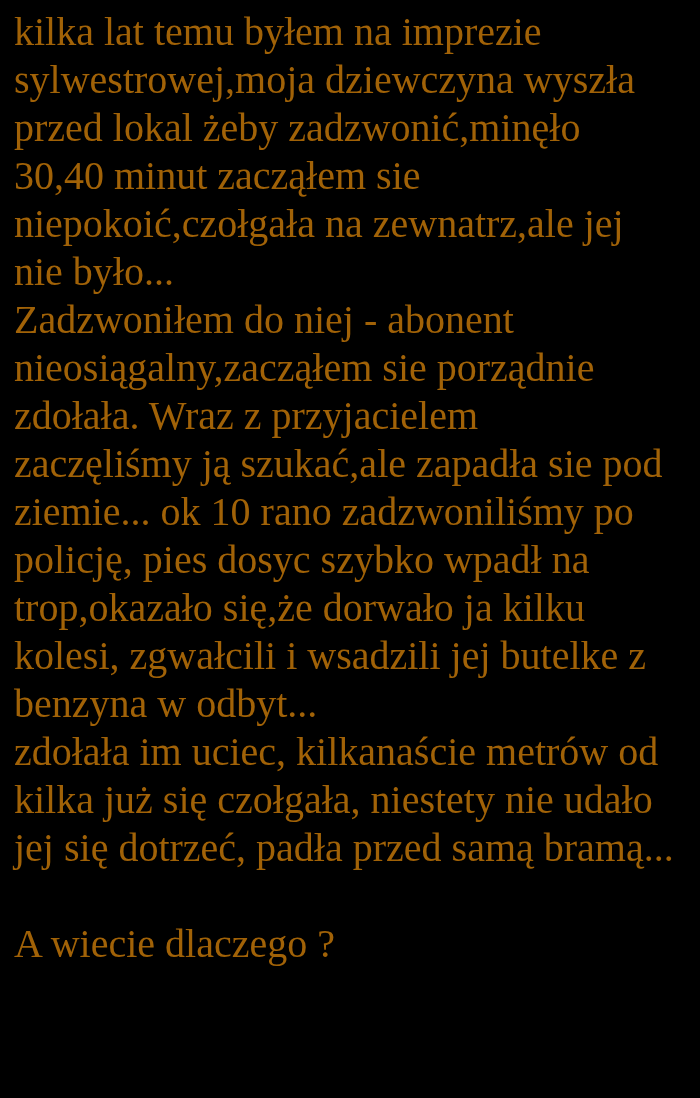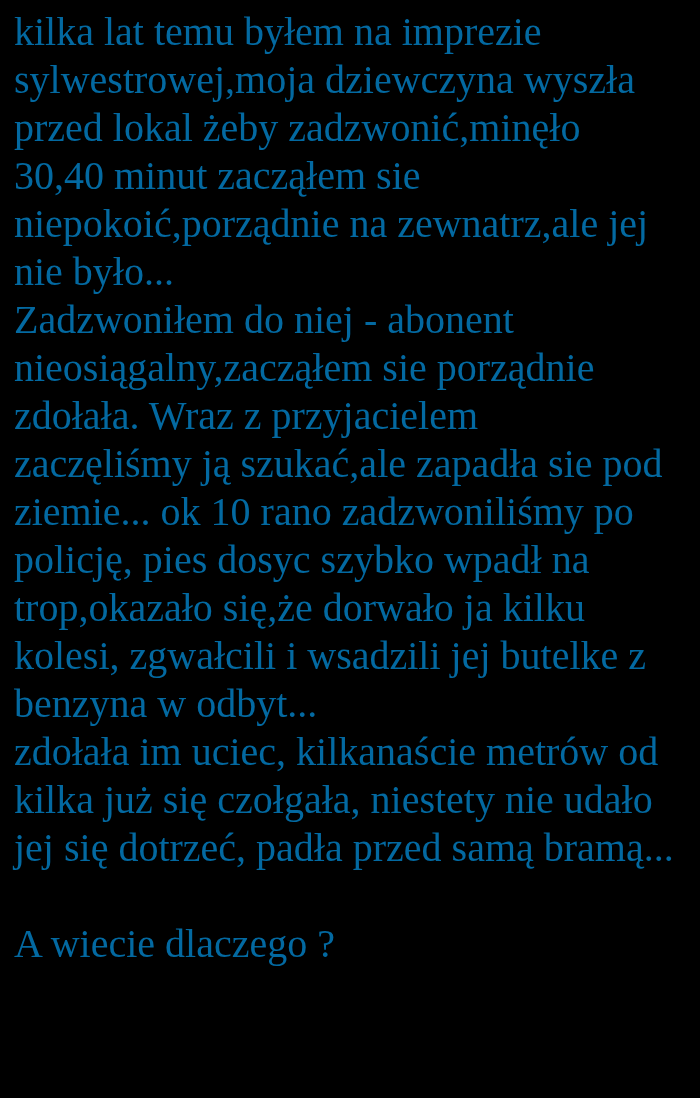--- a/index.html
+++ b/index.html
@@ -13,41 +13,41 @@
     height: 1098px;
     background: #000000;
     overflow: hidden;
     font-family: "Liberation Serif", "DejaVu Serif", serif;
   }
   .story {
     position: absolute;
     top: 8px;
     left: 14px;
     right: 0;
-    color: #0369a1;
+    color: #a16207;
     font-size: 40px;
     line-height: 48px;
     font-weight: 400;
   }
   .line {
     white-space: nowrap;
     min-height: 48px;
     letter-spacing: 0px;
   }
 </style>
 </head>
 <body>
 
 <div class="page">
   <div class="story">
     <div class="line">kilka lat temu byłem na imprezie</div>
     <div class="line">sylwestrowej,moja dziewczyna wyszła</div>
     <div class="line">przed lokal żeby zadzwonić,minęło</div>
     <div class="line">30,40 minut zacząłem sie</div>
-    <div class="line">niepokoić,porządnie na zewnatrz,ale jej</div>
+    <div class="line">niepokoić,czołgała na zewnatrz,ale jej</div>
     <div class="line">nie było...</div>
     <div class="line">Zadzwoniłem do niej - abonent</div>
     <div class="line">nieosiągalny,zacząłem sie porządnie</div>
     <div class="line">zdołała. Wraz z przyjacielem</div>
     <div class="line">zaczęliśmy ją szukać,ale zapadła sie pod</div>
     <div class="line">ziemie... ok 10 rano zadzwoniliśmy po</div>
     <div class="line">policję, pies dosyc szybko wpadł na</div>
     <div class="line">trop,okazało się,że dorwało ja kilku</div>
     <div class="line">kolesi, zgwałcili i wsadzili jej butelke z</div>
     <div class="line">benzyna w odbyt...</div>

